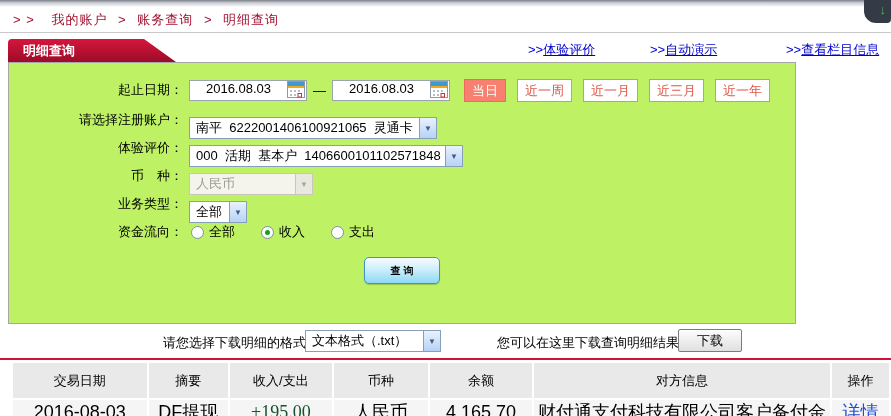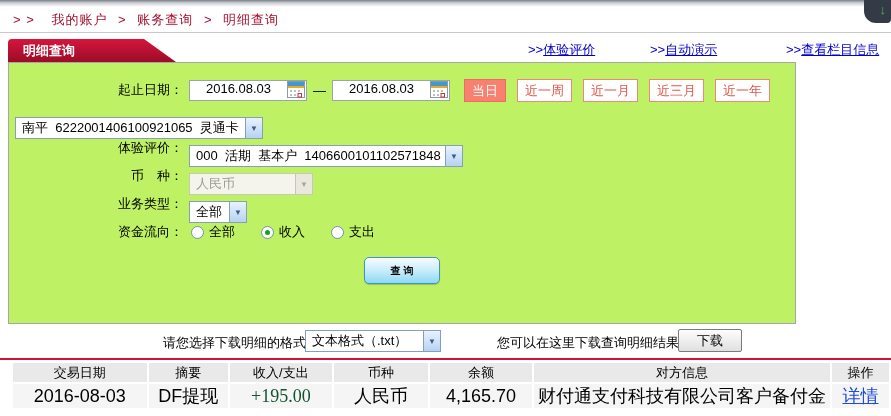--- a/index.html
+++ b/index.html
@@ -83,21 +83,21 @@
   .dl-sel { position: absolute; left: 305px; top: 330px; width: 136px; margin: 0; }
   .dl-hint { position: absolute; left: 497px; top: 334px; }
   .dl-btn { position: absolute; left: 678px; top: 329px; width: 64px; height: 23px;
     border: 1px solid #7b7b7b; background: linear-gradient(180deg, #fdfdfd, #e0e0e0);
     text-align: center; line-height: 21px; cursor: pointer; border-radius: 2px; }
 
   .redline { position: absolute; top: 358px; left: 0; width: 891px; height: 2px; background: #cf1236; }
 
   
   table.result { position: absolute; top: 361px; left: 11px; border-collapse: separate; border-spacing: 2px; }
-  table.result th { background: #e9e9e9; height: 19px; font-weight: normal; padding: 0 12px;
+  table.result th { background: #e9e9e9; height: 35px; font-weight: normal; padding: 0 12px;
     text-align: center; white-space: nowrap; font-size: 13px; }
   table.result td { background: #f5f5f5; height: 19px; padding: 0 4px; text-align: center;
     white-space: nowrap; font-size: 18px; }
   .amount-in { color: #14532d; font-family: Liberation Serif, serif; }
   .detail-link { color: #1d4ed8; text-decoration: underline; cursor: pointer; }
   .c0{width:148px}.c1{width:84px}.c2{width:112px}.c3{width:108px}.c4{width:112px}.c5{width:218px}.c6{width:60px}
 </style>
 </head>
 <body>
 
@@ -163,20 +163,21 @@
         </svg>
       </span>
       <span class="qb active">当日</span>
       <span class="qb plain">近一周</span>
       <span class="qb plain">近一月</span>
       <span class="qb plain">近三月</span>
       <span class="qb plain">近一年</span>
     </div>
 
     <div class="frow r-acct">
+      <span class="flabel">请选择注册账户：</span>
       <span class="sel w-acct">
         <span class="txt">南平  6222001406100921065  灵通卡</span>
         <span class="arw">▼</span>
       </span>
     </div>
 
     <div class="frow r-sub">
       <span class="flabel">体验评价：</span>
       <span class="sel w-sub">
         <span class="txt">000  活期  基本户  1406600101102571848</span>

